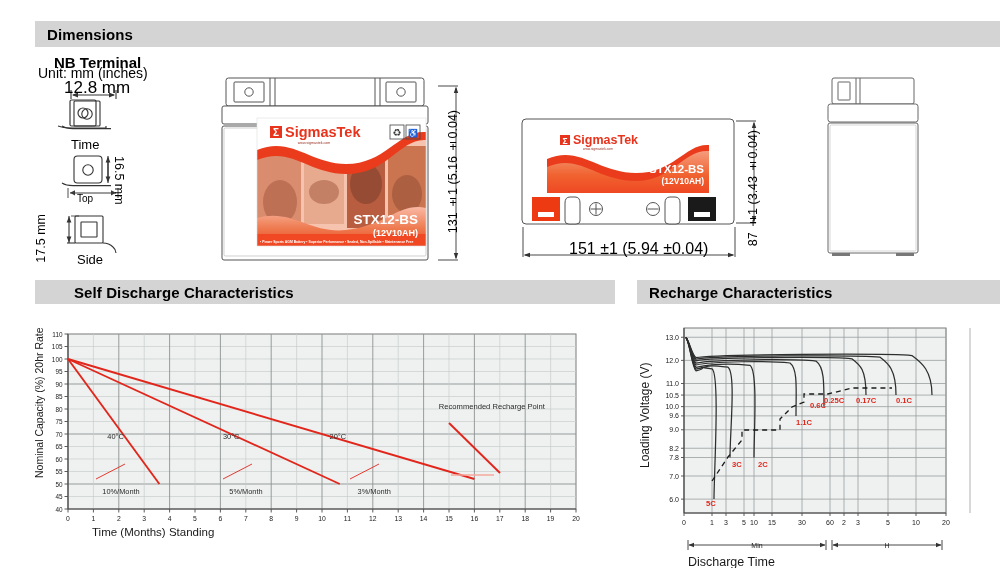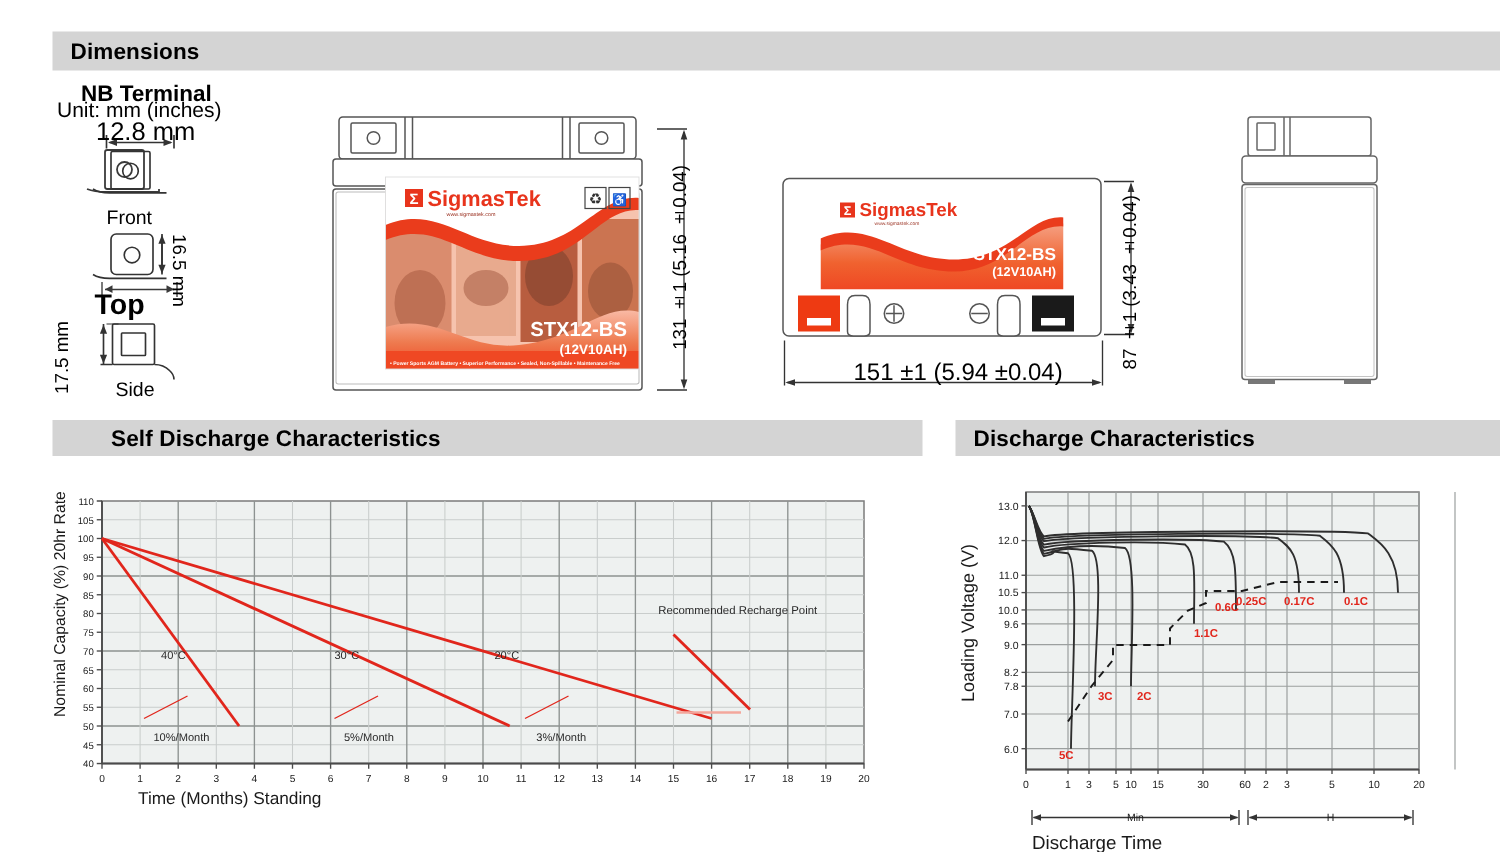--- a/index.html
+++ b/index.html
@@ -40,21 +40,21 @@
 </head>
 <body>
 
 <div class="section-bar" id="bar-dimensions">
   <span>Dimensions</span>
 </div>
 <div class="section-bar" id="bar-selfdis">
   <span>Self Discharge Characteristics</span>
 </div>
 <div class="section-bar" id="bar-dis">
-  <span>Discharge Characteristics</span>
+  <span>Recharge Characteristics</span>
 </div>
 
 <div class="nb-title">NB Terminal</div>
 <div class="nb-unit">Unit: mm (inches)</div>
 
 <svg class="abs" style="left:30px; top:86px;" width="170" height="185" viewBox="0 0 170 185">
   <g fill="none" stroke="#3a3a3a" stroke-width="1.2">
 
     <line x1="38" y1="102" x2="38" y2="112" stroke-width="0.9"></line>
     <line x1="88" y1="102" x2="88" y2="112" stroke-width="0.9"></line>
@@ -75,35 +75,35 @@
     <line x1="61" y1="2" x2="61" y2="11"></line>
     <line x1="18" y1="7" x2="59" y2="7"></line>
     <polygon points="17,7 23,4.6 23,9.4" fill="#333" stroke="none"></polygon>
     <polygon points="60,7 54,4.6 54,9.4" fill="#333" stroke="none"></polygon>
     <rect x="19" y="13" width="26" height="25" rx="1"></rect>
     <circle cx="32" cy="26" r="5.2"></circle>
     <path d="M7,38 q4,2.6 11,2.6 L56,40.6"></path>
   </g>
 </svg>
 <div class="abs lbl" style="left:64px; top:78px; font-size:17px;">12.8 mm</div>
-<div class="abs lbl" style="left:71px; top:137px; font-size:13px;">Front</div>
+<div class="abs lbl" style="left:71px; top:137px; font-size:13px;">Time</div>
 
 <svg class="abs" style="left:55px; top:152px;" width="110" height="48" viewBox="0 0 110 48">
   <g fill="none" stroke="#333" stroke-width="1.1">
     <rect x="19" y="4" width="28" height="27" rx="3.5"></rect>
     <circle cx="33" cy="18" r="5.2"></circle>
     <path d="M7,31 q4,2.6 11,2.6 L56,33.6"></path>
     <line x1="53" y1="4" x2="53" y2="31"></line>
     <line x1="53" y1="6" x2="53" y2="29"></line>
     <polygon points="53,4.5 50.6,10.5 55.4,10.5" fill="#333" stroke="none"></polygon>
     <polygon points="53,30.5 50.6,24.5 55.4,24.5" fill="#333" stroke="none"></polygon>
   </g>
 </svg>
 <div class="abs lbl" style="left:112px; top:156px; font-size:12.5px; writing-mode:vertical-rl; text-orientation:mixed;">16.5 mm</div>
-<div class="abs lbl" style="left:63px; top:193px; font-size:19px;font-weight:bold;">Top</div>
+<div class="abs lbl" style="left:77px; top:193px; font-size:10px;">Top</div>
 
 <svg class="abs" style="left:55px; top:210px;" width="110" height="52" viewBox="0 0 110 52">
   <g fill="none" stroke="#333" stroke-width="1.1">
     <rect x="20" y="6" width="28" height="27" rx="1"></rect>
     <rect x="26" y="12" width="16" height="15" rx="0.5"></rect>
     <path d="M48,33 q6,0 10,4 q3,2.6 3,6"></path>
     <path d="M20,33 L12,33"></path>
     <line x1="14" y1="6" x2="14" y2="33"></line>
     <polygon points="14,6.5 11.6,12.5 16.4,12.5" fill="#333" stroke="none"></polygon>
     <polygon points="14,32.5 11.6,26.5 16.4,26.5" fill="#333" stroke="none"></polygon>

